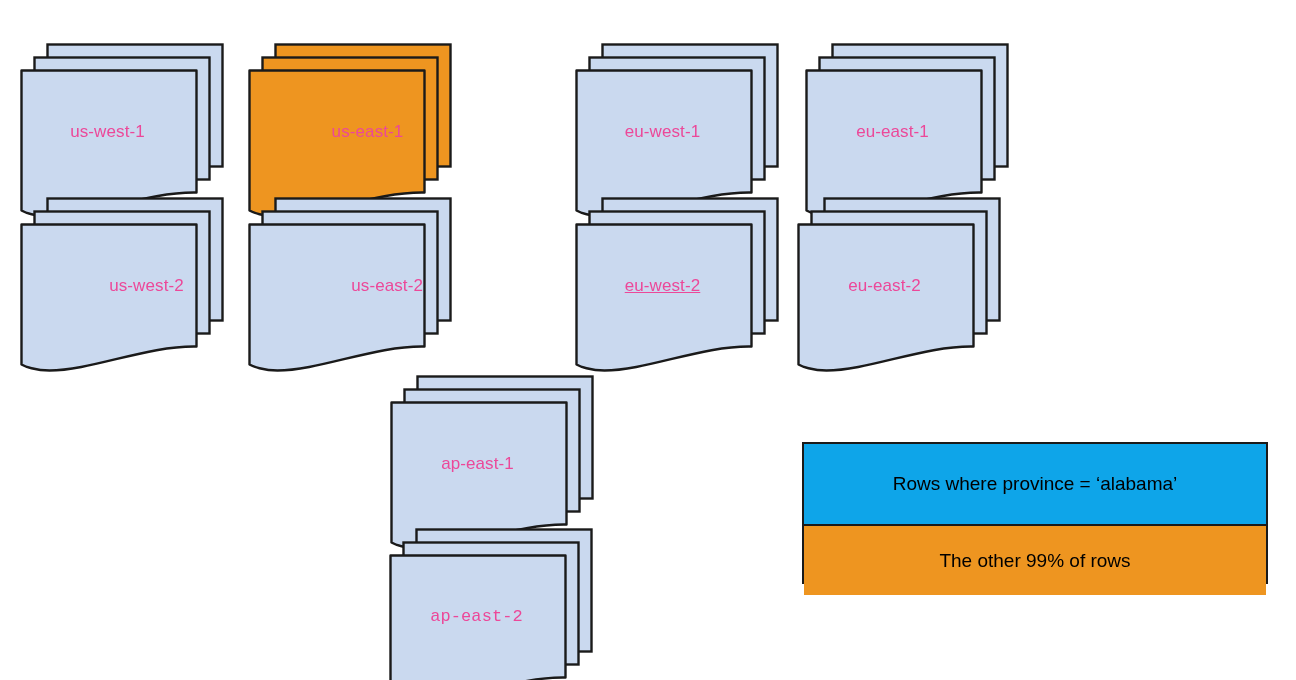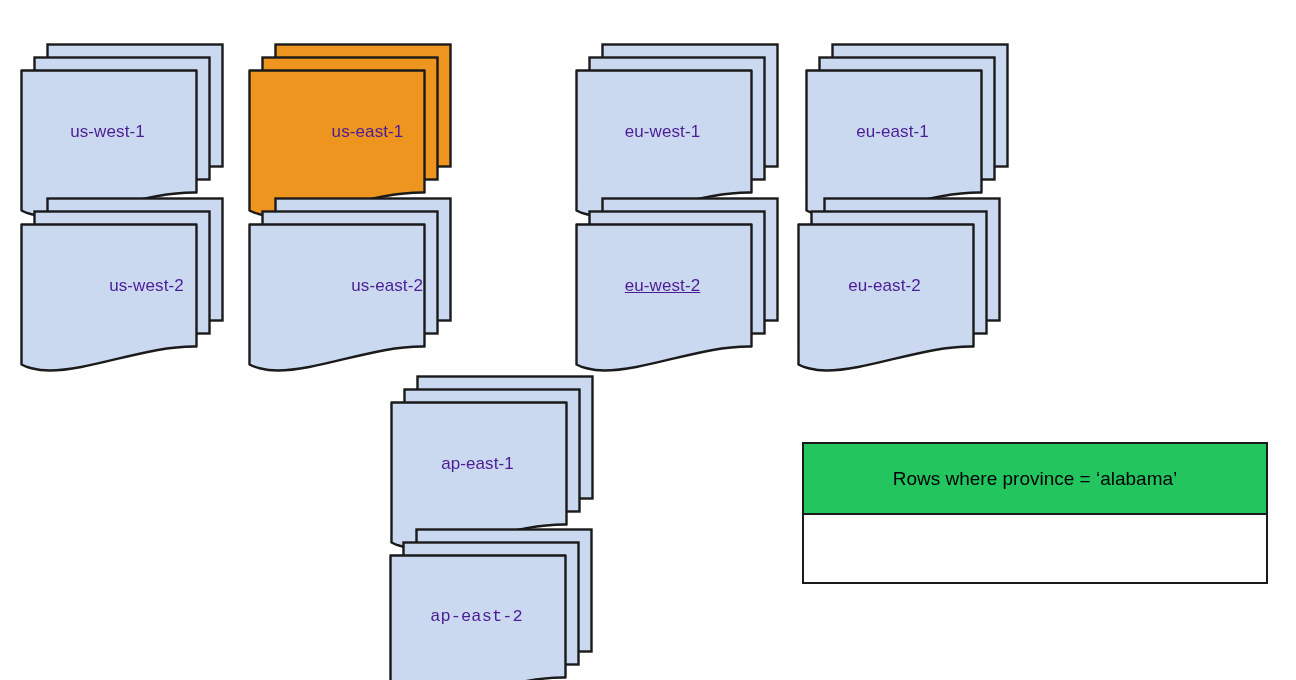--- a/index.html
+++ b/index.html
@@ -28,21 +28,21 @@
     display: block;
     overflow: visible;
   }
   .stack-label {
     position: absolute;
     left: 0;
     width: 175px;
     text-align: center;
     font-family: "Liberation Sans", sans-serif;
     font-size: 17px;
-    color: #4c1d95;
+    color: #ec4899;
     letter-spacing: 0.1px;
     white-space: nowrap;
     pointer-events: none;
   }
 
   
   .legend {
     position: absolute;
     border: 2px solid #1a1a1a;
     box-sizing: border-box;
@@ -161,18 +161,21 @@
           <rect x="14.5" y="14.5" width="175" height="122" fill="#CAD9EF" stroke="#1a1a1a" stroke-width="2.4"></rect>
           <g transform="translate(1.5,27.5)">
             <path d="M0,0 L175,0 L175,122 C126,121 70,146 28,146 C14,146 3.5,142 0,140 Z" fill="#CAD9EF" stroke="#1a1a1a" stroke-width="2.4" stroke-linejoin="round"></path>
           </g>
         </svg>
         <div class="stack-label" style="top: 78.8px; font-family: Liberation Mono, monospace;">ap-east-2</div>
       </div>
     </div>
   <div id="legend-layer">
       <div class="legend" style="left: 802px; top: 442px; width: 466px; height: 142px;">
-        <div class="legend-row top" style="background: #22c55e; height: 71px;">
+        <div class="legend-row top" style="background: #0ea5e9; height: 82px;">
           <span>Rows where province = ‘alabama’</span>
+        </div>
+        <div class="legend-row" style="background: rgb(238, 149, 32); height: 69px;">
+          <span>The other 99% of rows</span>
         </div>
       </div>
     </div>
 </div>
 
 </body></html>

